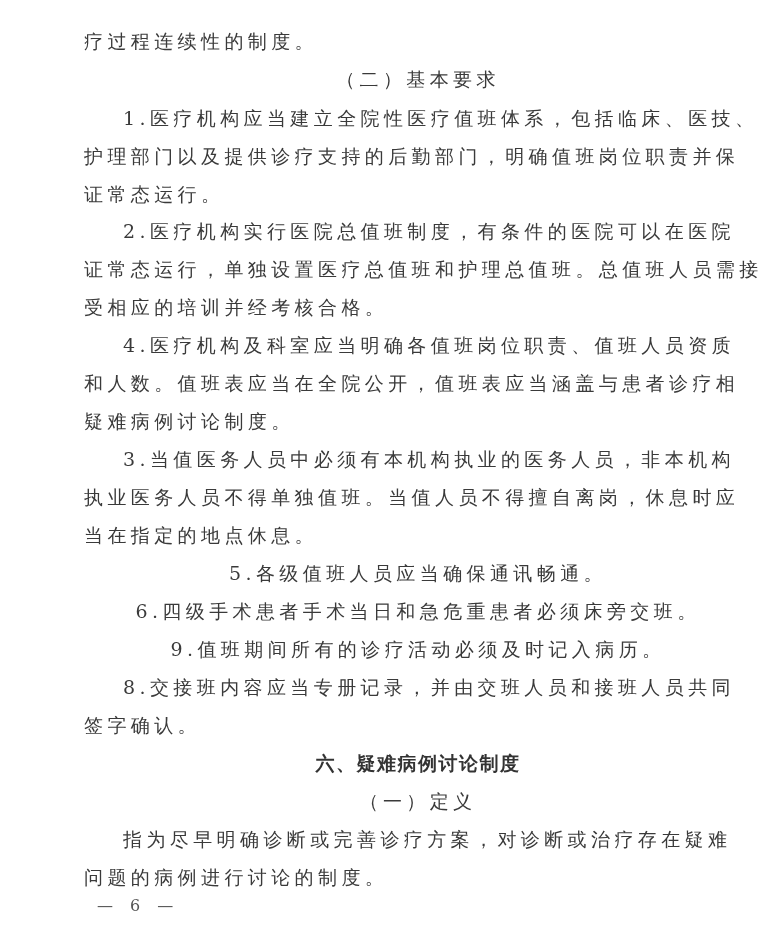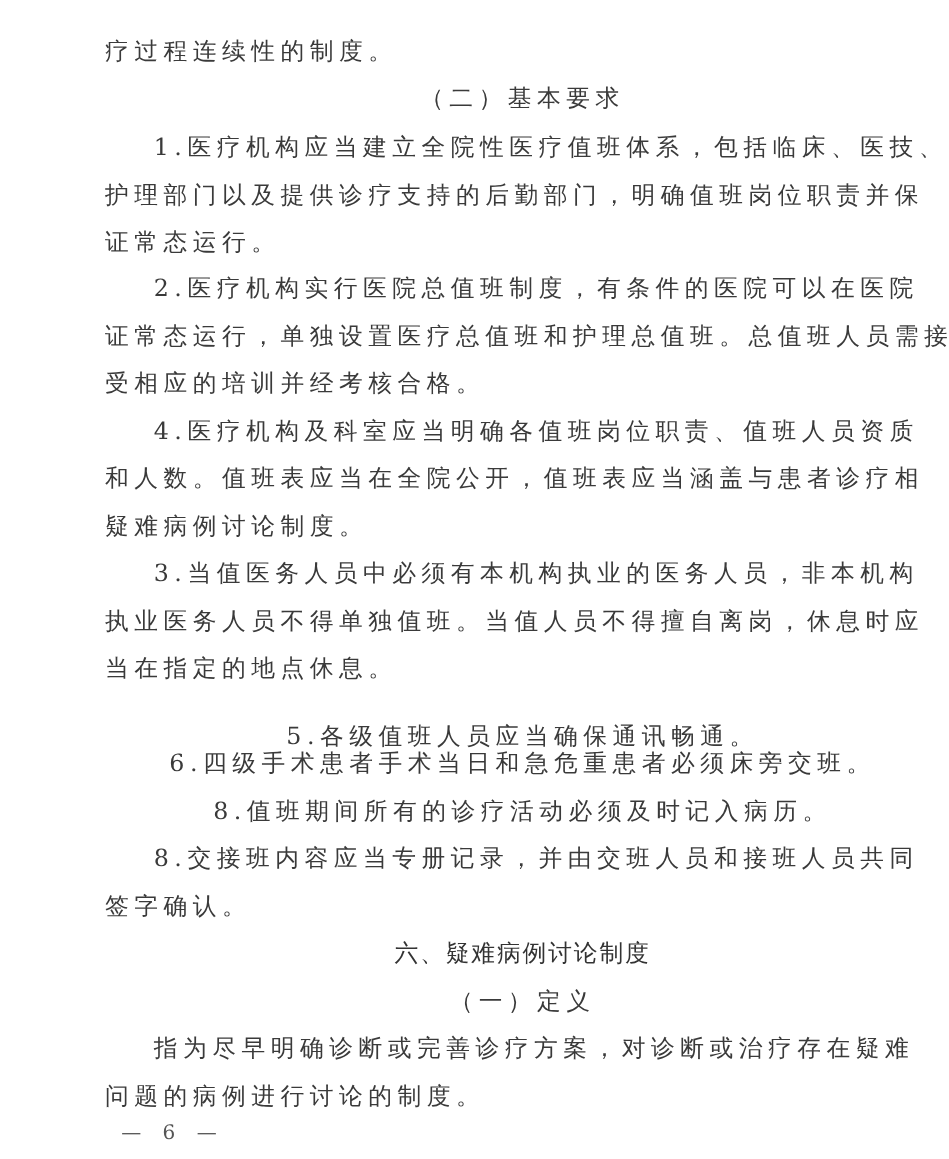--- a/index.html
+++ b/index.html
@@ -7,44 +7,44 @@
     width: 759px; height: 927px; background: #ffffff; position: relative; overflow: hidden;
     font-family: "DejaVu Serif", "Liberation Serif", serif;
     color: #3a3a3a;
   }
   .page { position: absolute; left: 0; top: 0; width: 632px; height: 927px; }
   .line {
     position: absolute; left: 84px; width: 590px;
     font-size: 19px; line-height: 24px; letter-spacing: 4.4px; white-space: nowrap;
   }
   .indent { left: 123px; text-align: center; }
-  .bold { font-family: "DejaVu Sans", "Liberation Sans", sans-serif; font-weight: normal; letter-spacing: 1.5px; color: #333; }
+  .bold { font-family: "DejaVu Sans", "Liberation Sans", sans-serif; font-weight: bold; letter-spacing: 1.5px; color: #333; }
   .pagenum { position: absolute; left: 97px; top: 896px; font-size: 16px; line-height: 20px; letter-spacing: 6px; color: #555; }
 </style>
 </head>
 <body>
 
 <div class="page">
   <div class="line" style="top:29px">疗过程连续性的制度。</div>
   <div class="line indent" style="top:67px">（二）基本要求</div>
   <div class="line indent" style="top:106px">1.医疗机构应当建立全院性医疗值班体系，包括临床、医技、</div>
   <div class="line" style="top:144px">护理部门以及提供诊疗支持的后勤部门，明确值班岗位职责并保</div>
   <div class="line" style="top:182px">证常态运行。</div>
   <div class="line indent" style="top:219px">2.医疗机构实行医院总值班制度，有条件的医院可以在医院</div>
   <div class="line" style="top:257px">证常态运行，单独设置医疗总值班和护理总值班。总值班人员需接</div>
   <div class="line" style="top:295px">受相应的培训并经考核合格。</div>
   <div class="line indent" style="top:333px">4.医疗机构及科室应当明确各值班岗位职责、值班人员资质</div>
   <div class="line" style="top:371px">和人数。值班表应当在全院公开，值班表应当涵盖与患者诊疗相</div>
   <div class="line" style="top:409px">疑难病例讨论制度。</div>
   <div class="line indent" style="top:447px">3.当值医务人员中必须有本机构执业的医务人员，非本机构</div>
   <div class="line" style="top:485px">执业医务人员不得单独值班。当值人员不得擅自离岗，休息时应</div>
   <div class="line" style="top:523px">当在指定的地点休息。</div>
-  <div class="line indent" style="top:577px">5.各级值班人员应当确保通讯畅通。</div>
+  <div class="line indent" style="top:561px">5.各级值班人员应当确保通讯畅通。</div>
   <div class="line indent" style="top:599px">6.四级手术患者手术当日和急危重患者必须床旁交班。</div>
-  <div class="line indent" style="top:637px">8.值班期间所有的诊疗活动必须及时记入病历。</div>
+  <div class="line indent" style="top:637px">9.值班期间所有的诊疗活动必须及时记入病历。</div>
   <div class="line indent" style="top:675px">8.交接班内容应当专册记录，并由交班人员和接班人员共同</div>
   <div class="line" style="top:713px">签字确认。</div>
   <div class="line indent bold" style="top:751px">六、疑难病例讨论制度</div>
   <div class="line indent" style="top:789px">（一）定义</div>
   <div class="line indent" style="top:827px">指为尽早明确诊断或完善诊疗方案，对诊断或治疗存在疑难</div>
   <div class="line" style="top:865px">问题的病例进行讨论的制度。</div>
   <div class="pagenum">— 6 —</div>
 </div>
 
 </body></html>

